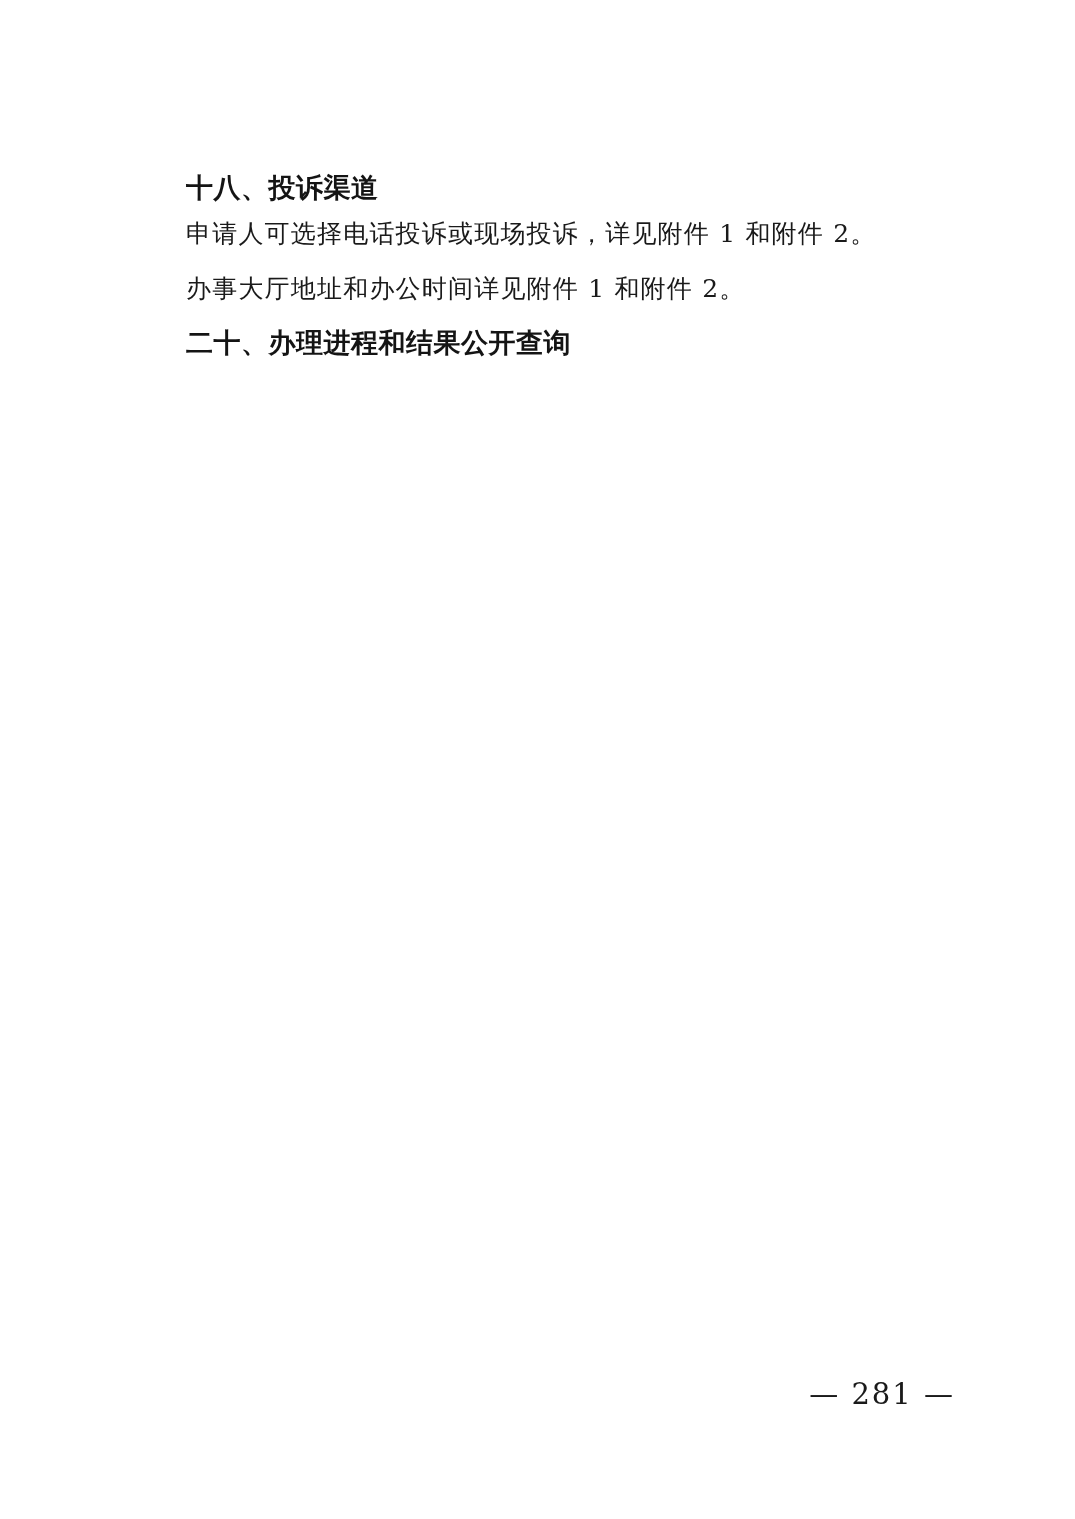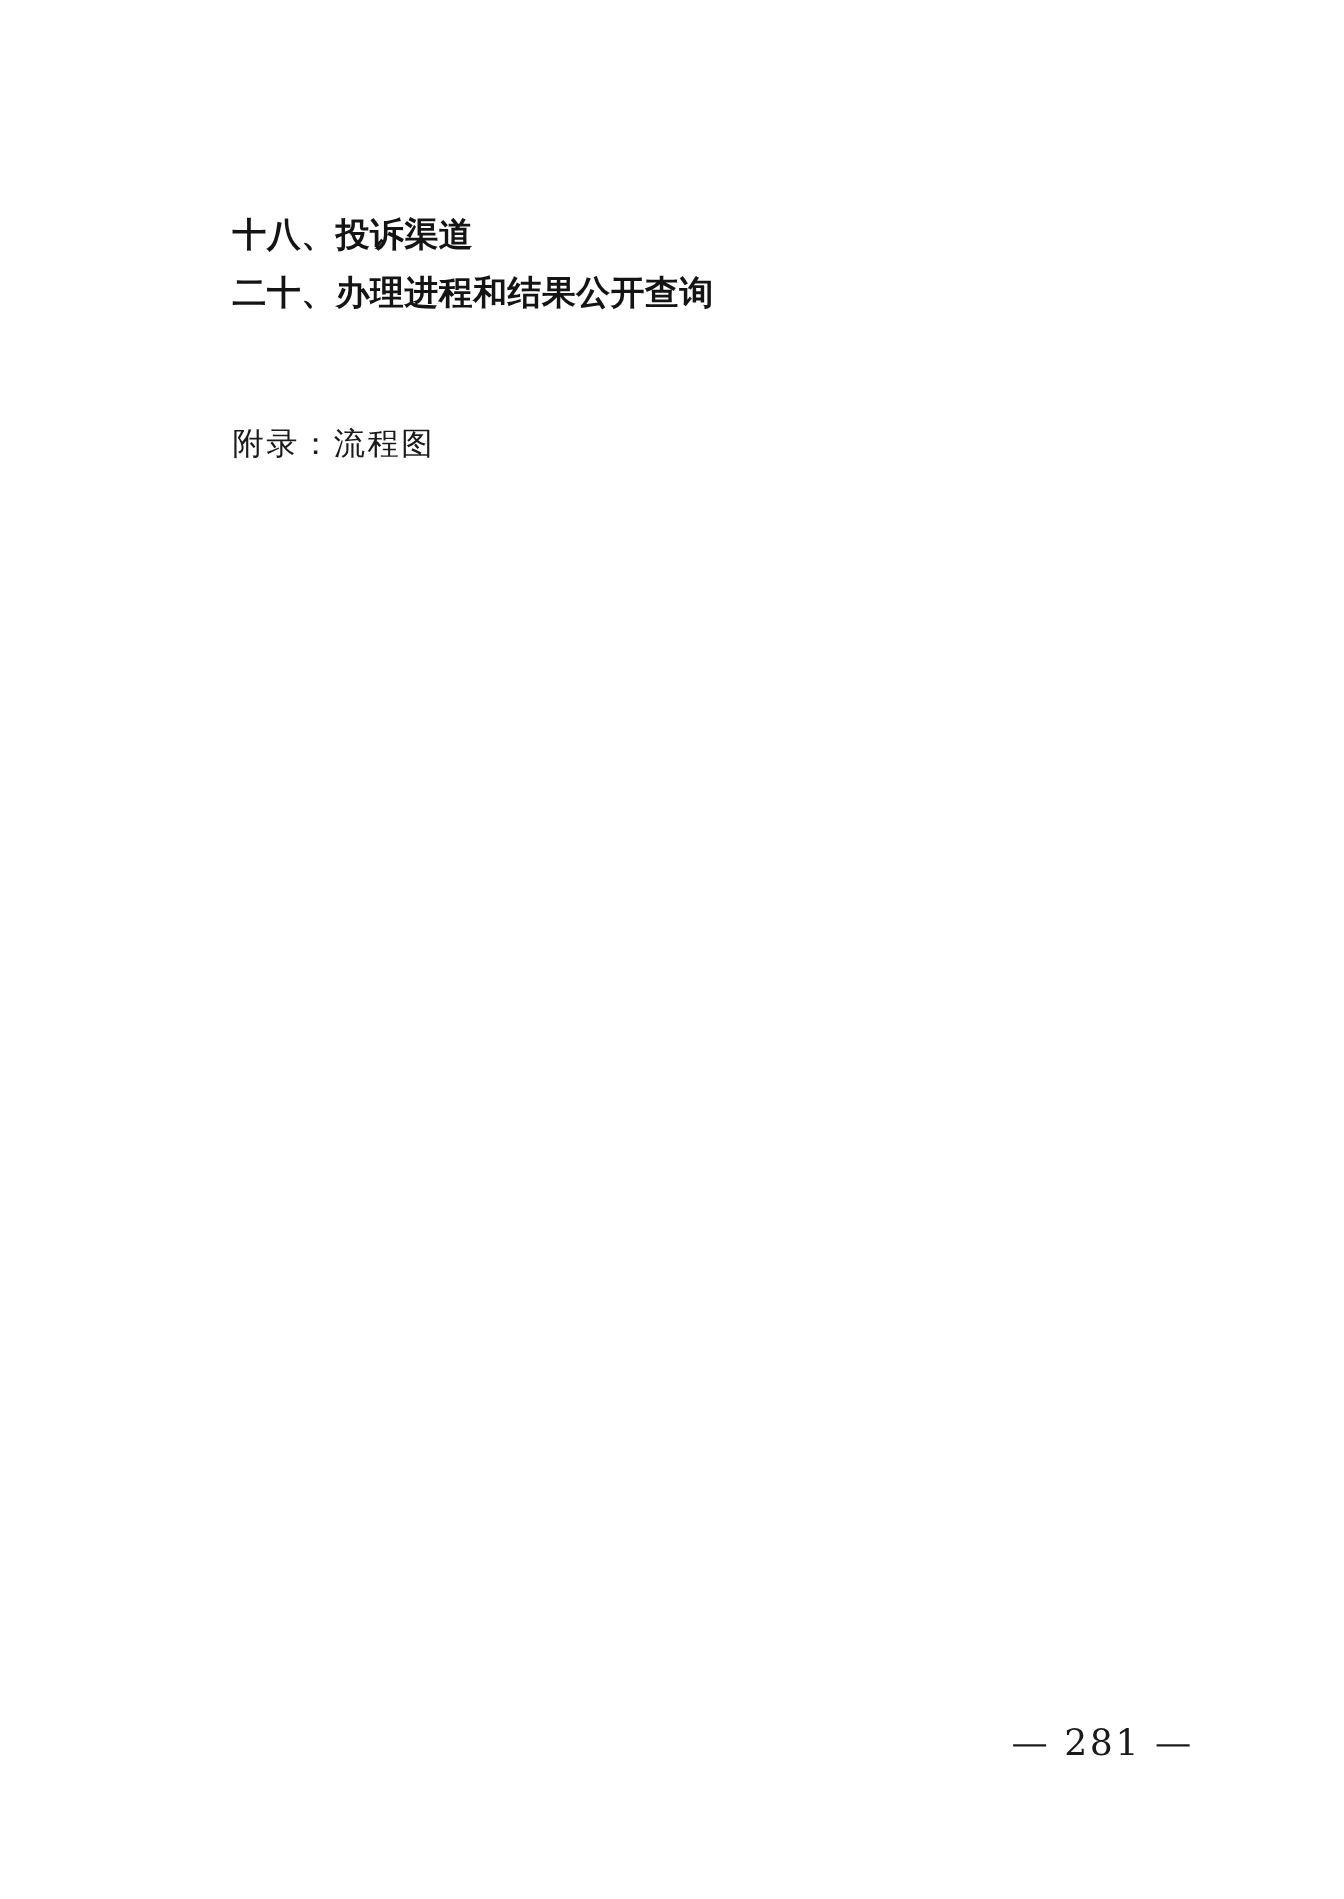--- a/index.html
+++ b/index.html
@@ -67,22 +67,23 @@
     color: #1a1a1a;
   }
 </style>
 </head>
 <body>
 
 <div class="page">
   <div class="doc-body">
 
     <h2 class="heading">十八、投诉渠道</h2>
+    <p class="para">申请人可选择电话投诉或现场投诉，详见附件 1 和附件 2。</p>
 
+    <p class="para">办事大厅地址和办公时间详见附件 1 和附件 2。</p>
 
     <h2 class="heading">二十、办理进程和结果公开查询</h2>
 
-    <p class="appendix">附录：流程图</p>
 
   </div>
 
   <div class="page-number">— 281 —</div>
 </div>
 
 </body></html>

